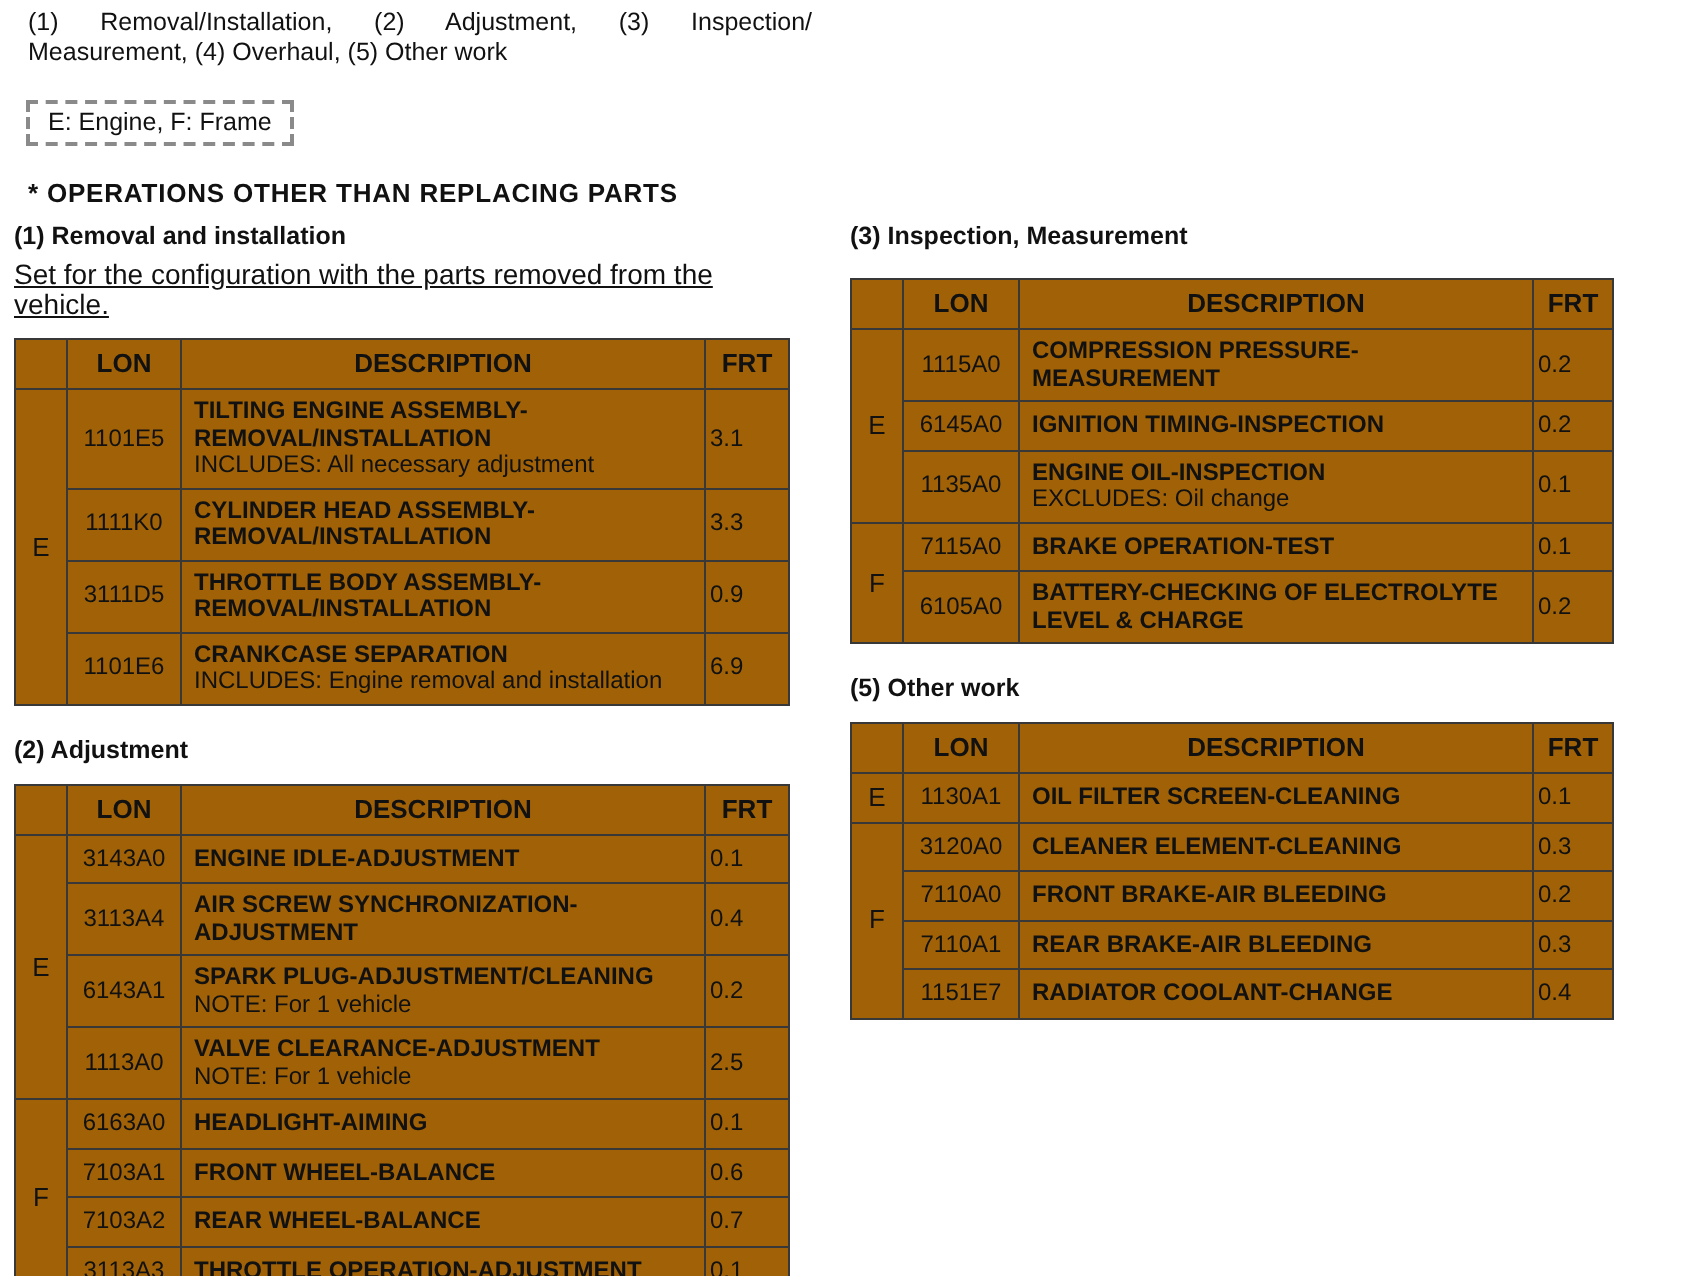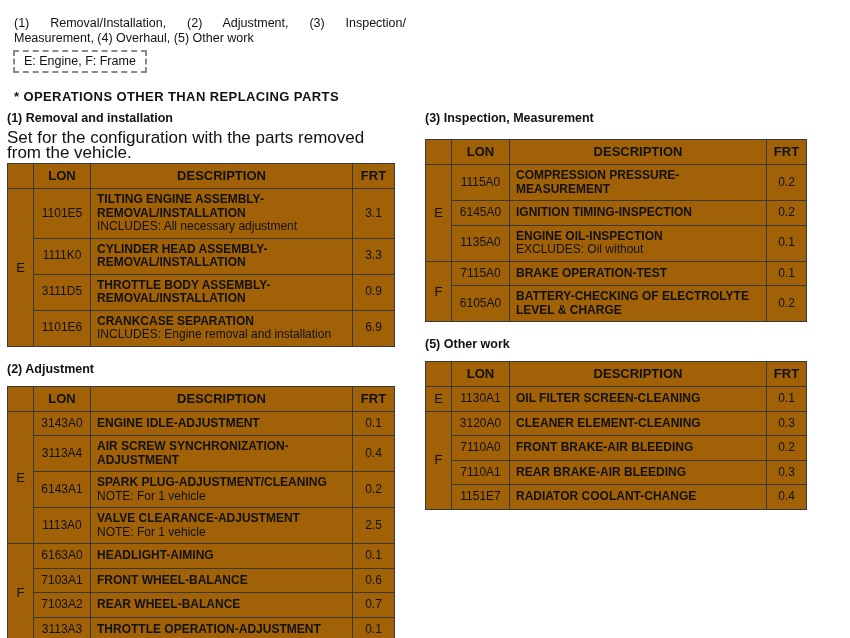--- a/index.html
+++ b/index.html
@@ -8,55 +8,55 @@
     width:850px; height:638px;
     background:#ffffff;
     color:#111;
     font-family:"Liberation Sans", sans-serif;
     overflow:hidden;
   }
   .intro {
     position:absolute; left:14px; top:4px; width:392px;
     font-size:12.5px; line-height:15px;
   }
-  .intro .justify { text-align:justify; text-align-last:justify;margin-top:12px; }
+  .intro .justify { text-align:justify; text-align-last:justify; }
   .legend-box {
     position:absolute; left:13px; top:50px;
     border:2px dashed #8a8a8a;
     padding:2px 9px 3px 9px;
     font-size:12.5px;
   }
   .section-title {
     position:absolute; left:14px; top:89px;
     font-size:13px; font-weight:bold; letter-spacing:0.4px;
   }
   .col { position:absolute; top:111px; }
   .col-left  { left:7px;  width:388px; }
   .col-right { left:425px; width:382px; }
   .tbl-heading {
     font-size:12.5px; font-weight:bold; line-height:15px;
     margin:0 0 4px 0;
   }
   .tbl-heading.spaced { margin-top:15px; margin-bottom:9px; }
   .col-right .tbl-heading.first { margin-bottom:13px; }
-  .tbl-note { font-size:17px; line-height:15px; margin:0 0 3px 0; }
+  .tbl-note { font-size:14px; line-height:15px; margin:0 0 9px 0;text-decoration:underline; }
   table {
     border-collapse:collapse; width:100%; table-layout:fixed;
     background:#a16207;
   }
   th, td { border:1px solid #383838; }
   th {
     font-size:13px; font-weight:bold; text-align:center;
     padding:5px 2px; line-height:14px;
   }
   td { font-size:12px; line-height:13.5px; vertical-align:middle; }
   .cell-group { text-align:center; font-size:13px; padding:2px; }
   .cell-lon   { text-align:center; padding:5px 2px; }
   .cell-desc  { padding:4px 6px; }
-  .cell-frt   { text-align:center; padding:5px 2px; }
+  .cell-frt   { text-align:left; padding:5px 2px; }
   .desc-main  { font-weight:bold; }
   .desc-sub   { font-weight:normal; }
 </style>
 </head>
 <body>
 
 <div class="page">
 
   <div class="intro">
     <div class="justify">(1) Removal/Installation, (2) Adjustment, (3) Inspection/</div>
@@ -233,21 +233,21 @@
             <td class="cell-lon">6145A0</td>
             <td class="cell-desc">
               <div class="desc-main">IGNITION TIMING-INSPECTION</div>
             </td>
             <td class="cell-frt">0.2</td>
           </tr>
           <tr>
             <td class="cell-lon">1135A0</td>
             <td class="cell-desc">
               <div class="desc-main">ENGINE OIL-INSPECTION</div>
-              <div class="desc-sub">EXCLUDES: Oil without</div>
+              <div class="desc-sub">EXCLUDES: Oil change</div>
             </td>
             <td class="cell-frt">0.1</td>
           </tr>
           <tr>
             <td class="cell-group" rowspan="2">F</td>
             <td class="cell-lon">7115A0</td>
             <td class="cell-desc">
               <div class="desc-main">BRAKE OPERATION-TEST</div>
             </td>
             <td class="cell-frt">0.1</td>

